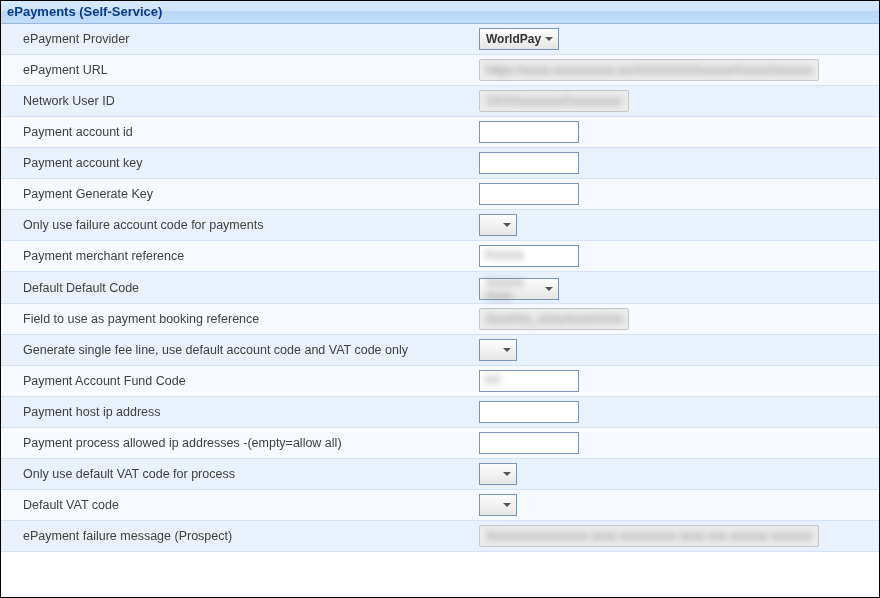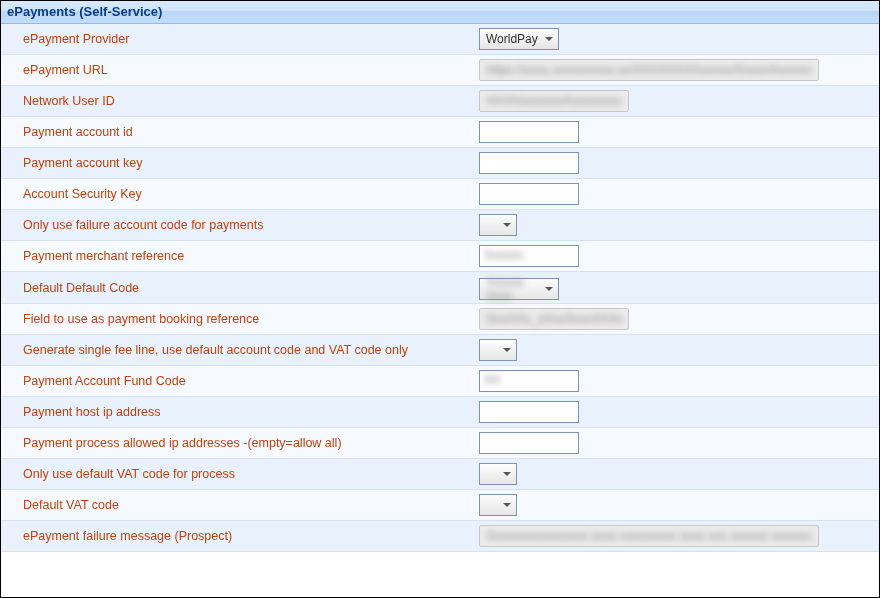--- a/index.html
+++ b/index.html
@@ -24,21 +24,21 @@
     display: grid;
     grid-template-columns: 478px 1fr;
     align-items: center;
     border-bottom: 1px solid #d3e2f4;
     min-height: 31px;
     padding: 3px 0 3px 0;
   }
   .row:nth-child(odd)  { background: #e9f2fc; }
   .row:nth-child(even) { background: #f6fafe; }
   .label {
-    color: #c2410c;
+    color: #404040;
     padding: 2px 8px 2px 22px;
     font-size: 12.5px;
   }
   .cell { padding: 0; }
   input[type="text"].txt {
     width: 100px;
     height: 22px;
     border: 1px solid #7a94b8;
     background: #fff;
     padding: 1px 4px;
@@ -85,21 +85,21 @@
   }
 </style>
 </head>
 <body>
 
 <div class="panel">
   <div class="panel-header">ePayments (Self-Service)</div>
   <div class="rows" id="rows">
       <div class="row">
         <div class="label">ePayment Provider</div>
-        <div class="cell"><div class="sel sel-md" style="width: 80px;">
+        <div class="cell"><div class="sel sel-md" style="width: 80px; font-weight: bold;">
             <span>WorldPay</span>
             <span class="caret"></span>
           </div></div>
       </div>
       <div class="row">
         <div class="label">ePayment URL</div>
         <div class="cell"><div class="blurbox" style="width: 340px;">
             <span class="blur" style="white-space: nowrap; overflow: hidden;">https://xxxx.xxxxxxxxxx.xx/XXXXXXXXxxxxx/XxxxxXxxxxxxxx</span>
           </div></div>
       </div>
@@ -111,21 +111,21 @@
       </div>
       <div class="row">
         <div class="label">Payment account id</div>
         <div class="cell"><input type="text" class="txt" value="" style="width: 100px;"></div>
       </div>
       <div class="row">
         <div class="label">Payment account key</div>
         <div class="cell"><input type="text" class="txt" value="" style="width: 100px;"></div>
       </div>
       <div class="row">
-        <div class="label">Account Security Key</div>
+        <div class="label">Payment Generate Key</div>
         <div class="cell"><input type="text" class="txt" value="" style="width: 100px;"></div>
       </div>
       <div class="row">
         <div class="label">Only use failure account code for payments</div>
         <div class="cell"><div class="sel sel-sm">
             <span> </span>
             <span class="caret"></span>
           </div></div>
       </div>
       <div class="row">

